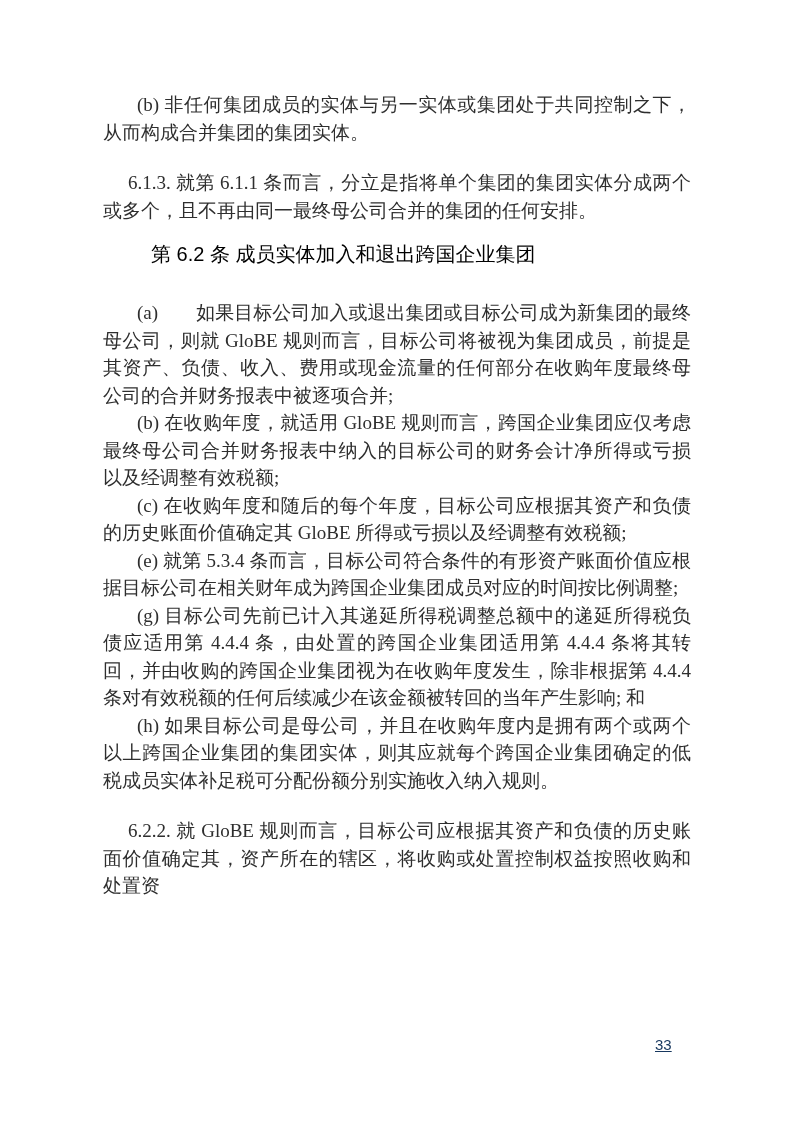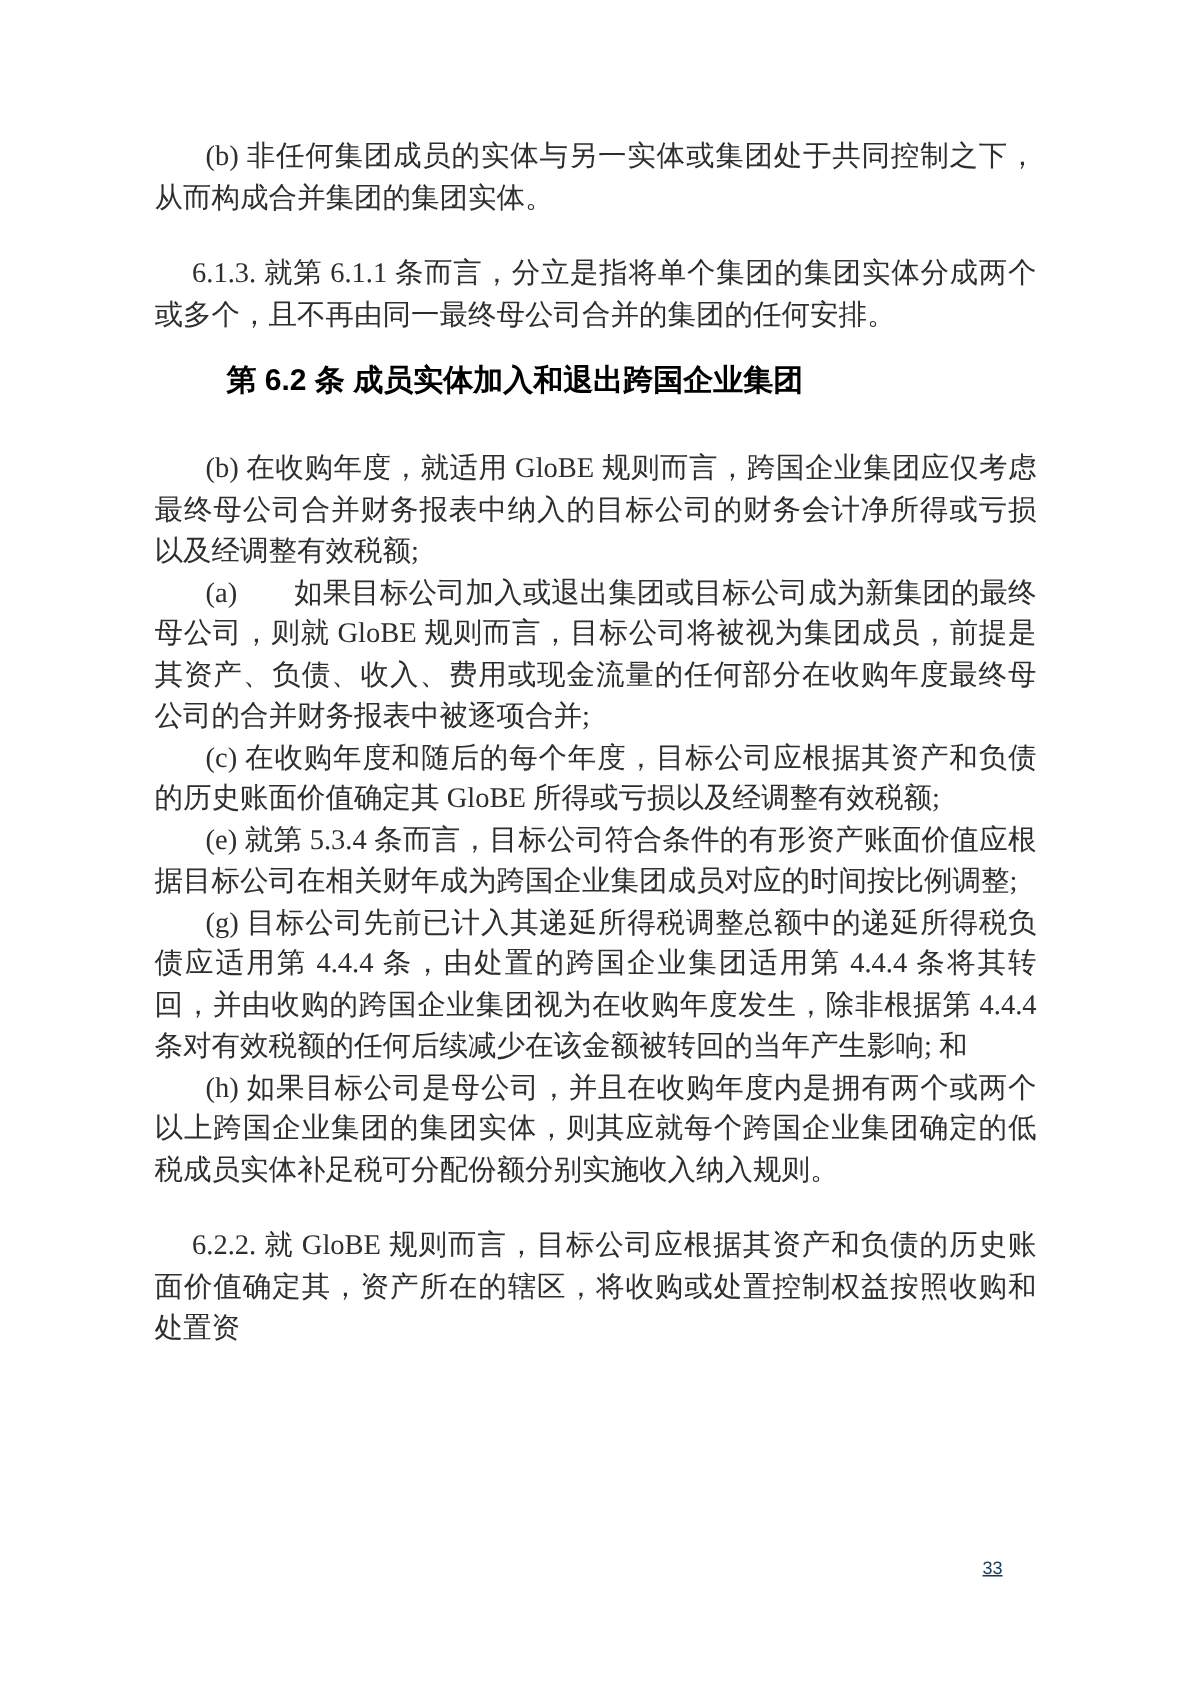--- a/index.html
+++ b/index.html
@@ -35,53 +35,53 @@
     line-height: 27.5px;
     text-align: justify;
     letter-spacing: 0;
   }
   .para.numbered { text-indent: 25px; margin-top: 23px; }
   .para.list-item { text-indent: 34px; }
   .heading {
     font-family: "Liberation Sans", "DejaVu Sans", sans-serif;
     font-size: 20px;
     line-height: 26px;
-    font-weight: bold;
+    font-weight: normal;
     color: var(--heading-color);
     margin: 17px 0 32px 48px;
     text-indent: 0;
   }
   .page-number {
     position: absolute;
     left: 655px;
     top: 1036px;
     font-family: "Liberation Sans", "DejaVu Sans", sans-serif;
-    font-size: 12px;
+    font-size: 15px;
     line-height: 18px;
     color: var(--pagenum-color);
     text-decoration: underline;
   }
 </style>
 </head>
 <body>
 
 <div class="page">
 
   <main class="doc">
 
     <p class="para list-item">(b) 非任何集团成员的实体与另一实体或集团处于共同控制之下，从而构成合并集团的集团实体。</p>
 
     <p class="para numbered">6.1.3. 就第 6.1.1 条而言，分立是指将单个集团的集团实体分成两个或多个，且不再由同一最终母公司合并的集团的任何安排。</p>
 
     <h1 class="heading">第 6.2 条  成员实体加入和退出跨国企业集团</h1>
 
 
+    <p class="para list-item">(a)　　如果目标公司加入或退出集团或目标公司成为新集团的最终母公司，则就 GloBE 规则而言，目标公司将被视为集团成员，前提是其资产、负债、收入、费用或现金流量的任何部分在收购年度最终母公司的合并财务报表中被逐项合并;</p>
+
     <p class="para list-item">(b) 在收购年度，就适用 GloBE 规则而言，跨国企业集团应仅考虑最终母公司合并财务报表中纳入的目标公司的财务会计净所得或亏损以及经调整有效税额;</p>
-
-    <p class="para list-item">(a)　　如果目标公司加入或退出集团或目标公司成为新集团的最终母公司，则就 GloBE 规则而言，目标公司将被视为集团成员，前提是其资产、负债、收入、费用或现金流量的任何部分在收购年度最终母公司的合并财务报表中被逐项合并;</p>
 
     <p class="para list-item">(c) 在收购年度和随后的每个年度，目标公司应根据其资产和负债的历史账面价值确定其 GloBE 所得或亏损以及经调整有效税额;</p>
 
 
     <p class="para list-item">(e) 就第 5.3.4 条而言，目标公司符合条件的有形资产账面价值应根据目标公司在相关财年成为跨国企业集团成员对应的时间按比例调整;</p>
 
 
     <p class="para list-item">(g) 目标公司先前已计入其递延所得税调整总额中的递延所得税负债应适用第 4.4.4 条，由处置的跨国企业集团适用第 4.4.4 条将其转回，并由收购的跨国企业集团视为在收购年度发生，除非根据第 4.4.4 条对有效税额的任何后续减少在该金额被转回的当年产生影响; 和</p>
 
     <p class="para list-item">(h) 如果目标公司是母公司，并且在收购年度内是拥有两个或两个以上跨国企业集团的集团实体，则其应就每个跨国企业集团确定的低税成员实体补足税可分配份额分别实施收入纳入规则。</p>

